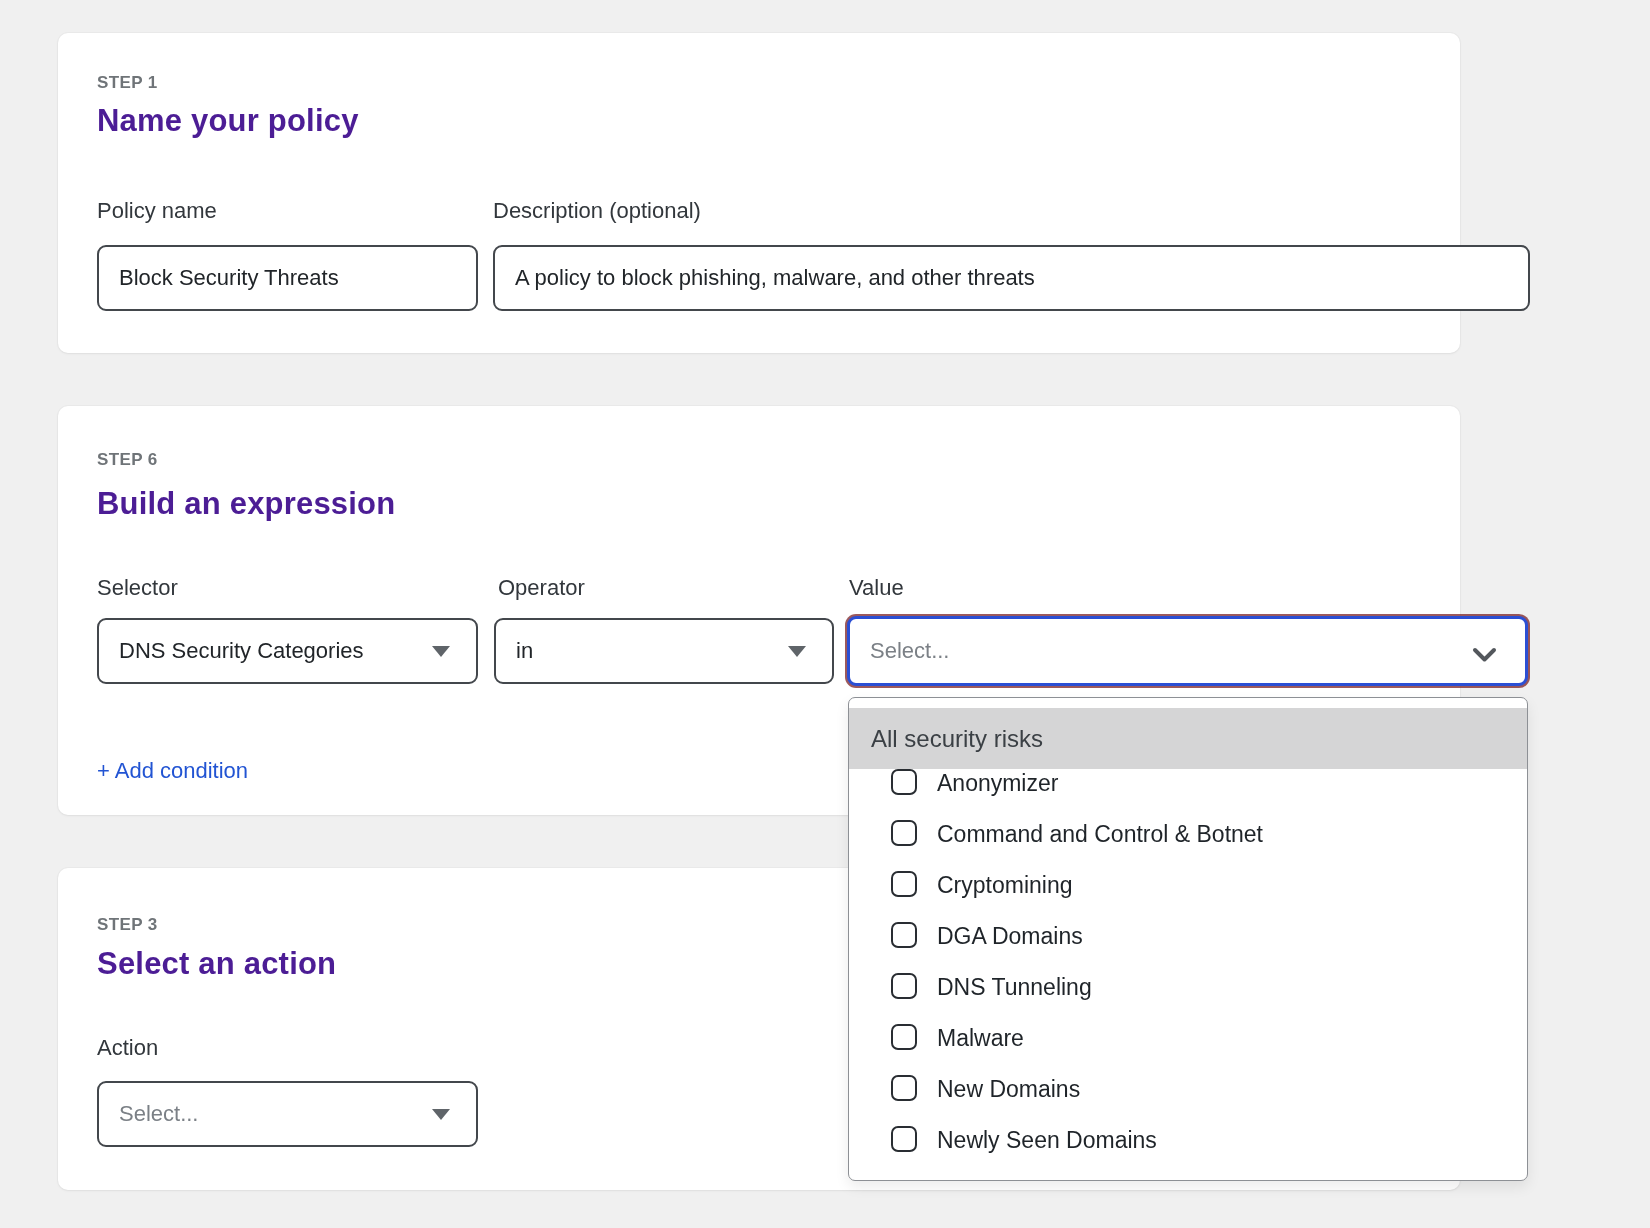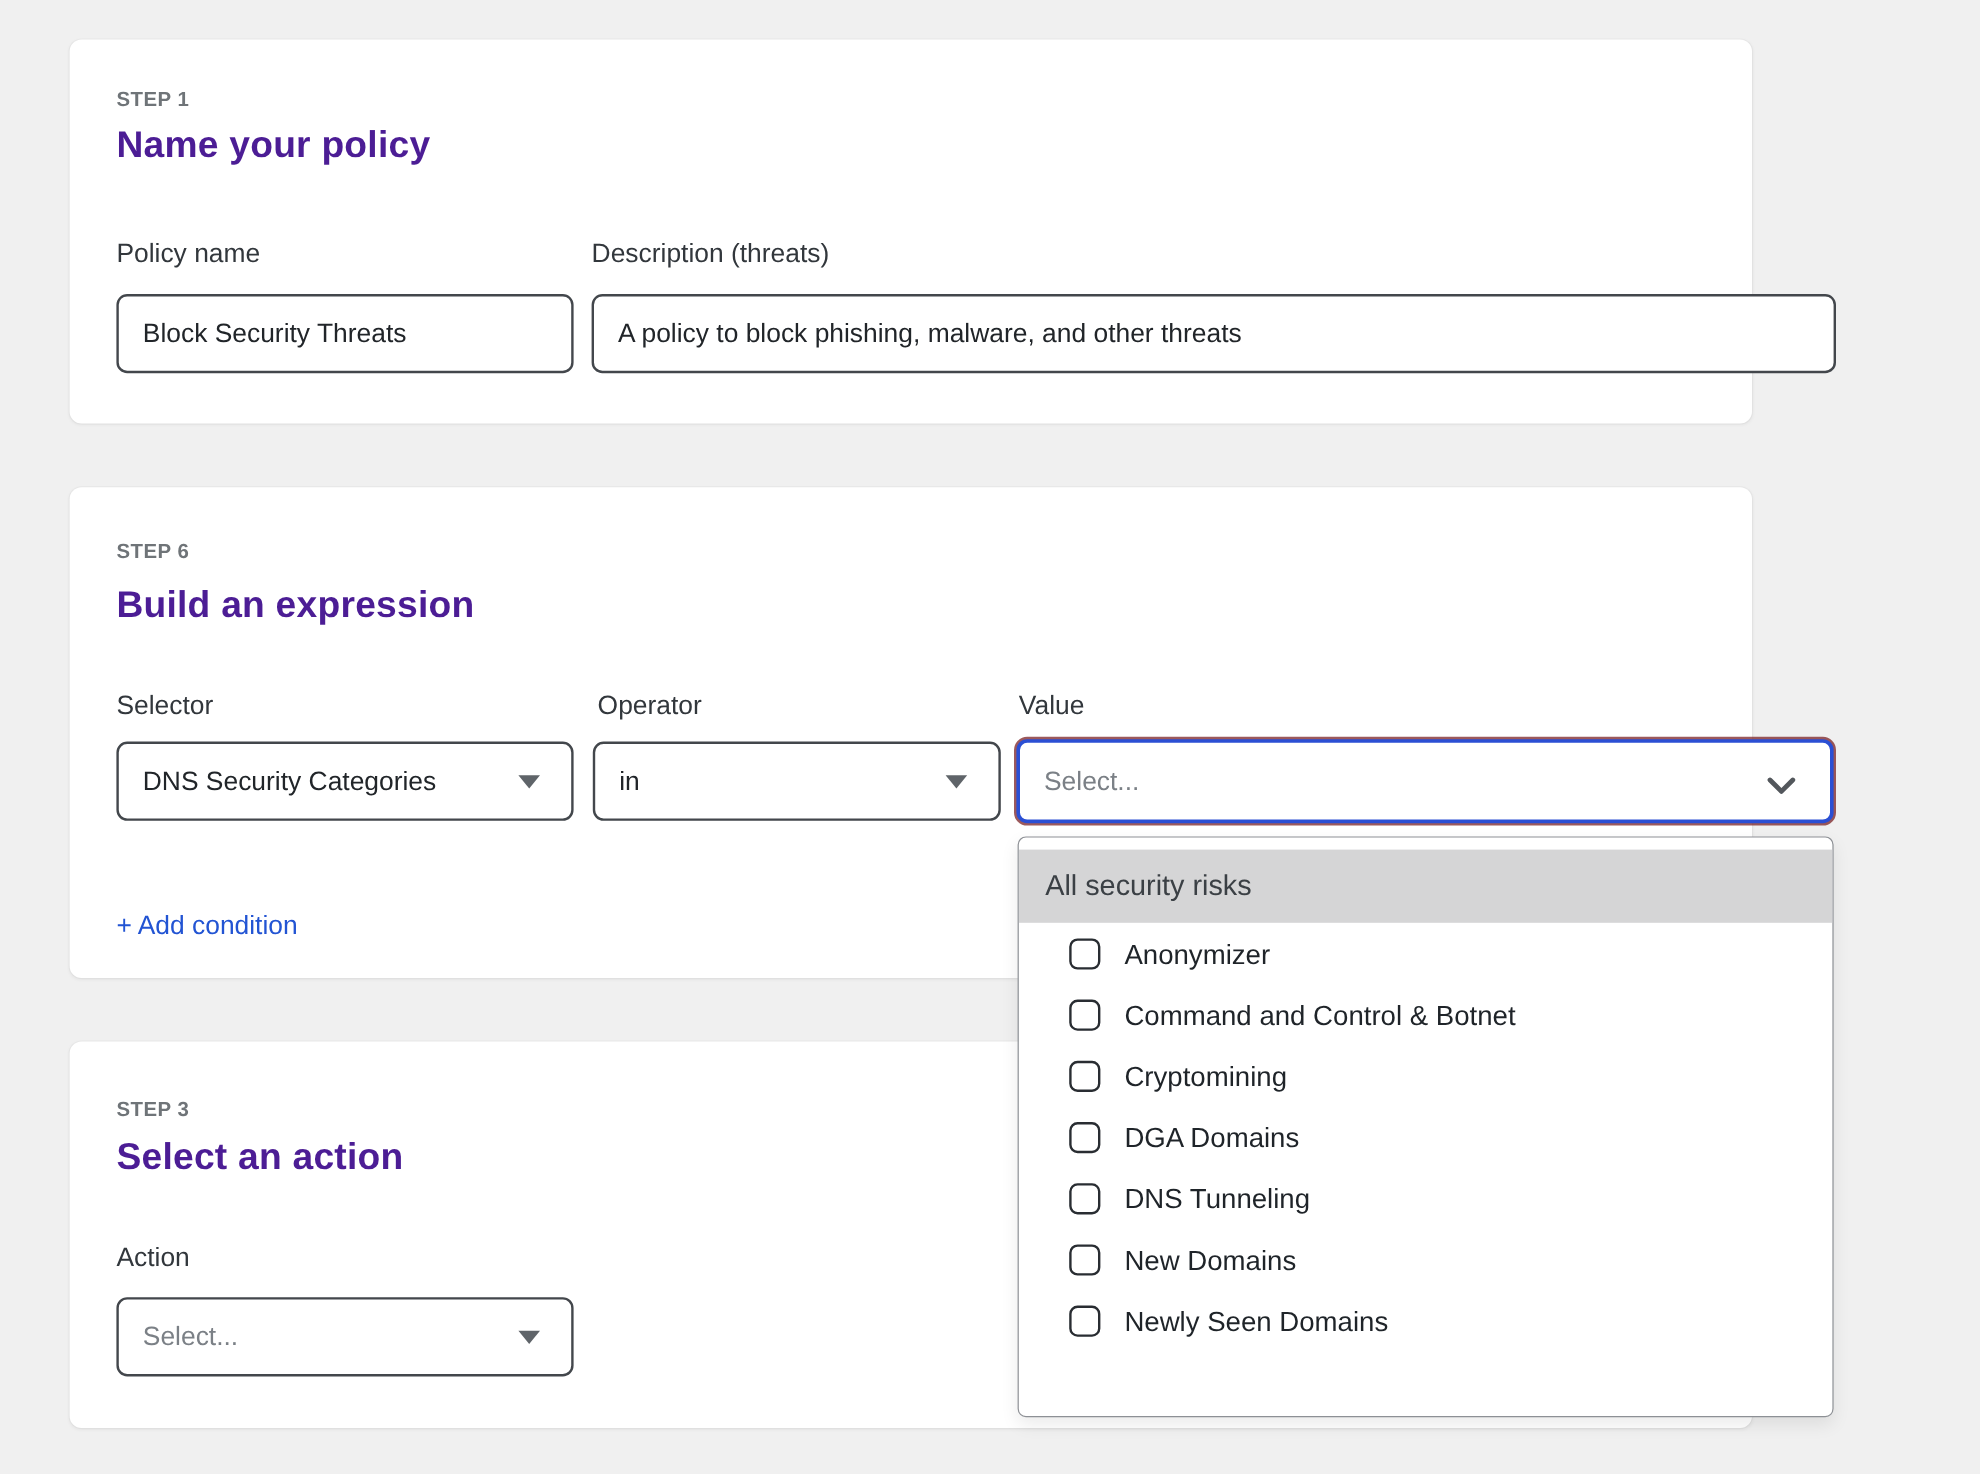--- a/index.html
+++ b/index.html
@@ -138,21 +138,21 @@
     background: #d5d5d6;
     display: flex; align-items: center;
     padding-left: 22px;
     font-size: 24px;
     color: #3b4045;
     cursor: pointer;
   }
   .dropdown-list { list-style: none; }
   .dropdown-option {
     height: 51px;
-    display: flex; align-items: center;
+    display: flex; align-items: flex-start;
     padding-left: 42px;
     cursor: pointer;
   }
   .checkbox {
     width: 26px; height: 26px;
     border: 2px solid #292d32;
     border-radius: 7px;
     background: #fff;
     flex: 0 0 auto;
     margin-right: 20px;
@@ -166,21 +166,21 @@
 </head>
 <body>
 
 <div class="page">
 
   <section class="card card1">
     <div class="step-label">STEP 1</div>
     <h2 class="card-title">Name your policy</h2>
 
     <div class="field-label lbl-policy">Policy name</div>
-    <div class="field-label lbl-desc">Description (threats)</div>
+    <div class="field-label lbl-desc">Description (optional)</div>
 
     <input class="text-input in-policy" type="text" value="Block Security Threats" style="">
     <input class="text-input in-desc" type="text" value="A policy to block phishing, malware, and other threats" style="">
   </section>
 
   <section class="card card2">
     <div class="step-label">STEP 6</div>
     <h2 class="card-title">Build an expression</h2>
 
     <div class="field-label lbl-selector">Selector</div>
@@ -239,20 +239,24 @@
       <li class="dropdown-option">
         <span class="checkbox"></span>
         <span class="option-label">DGA Domains</span>
       </li>
       <li class="dropdown-option">
         <span class="checkbox"></span>
         <span class="option-label">DNS Tunneling</span>
       </li>
       <li class="dropdown-option">
         <span class="checkbox"></span>
+        <span class="option-label">Malware</span>
+      </li>
+      <li class="dropdown-option">
+        <span class="checkbox"></span>
         <span class="option-label">New Domains</span>
       </li>
       <li class="dropdown-option">
         <span class="checkbox"></span>
         <span class="option-label">Newly Seen Domains</span>
       </li>
     </ul>
   </div>
 
 </div>

